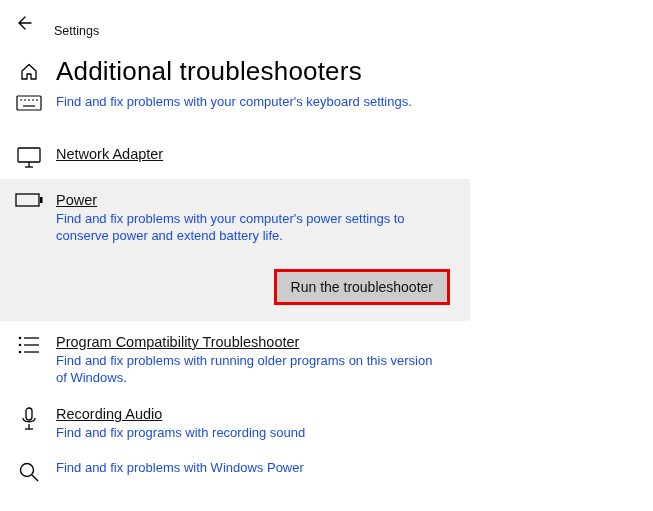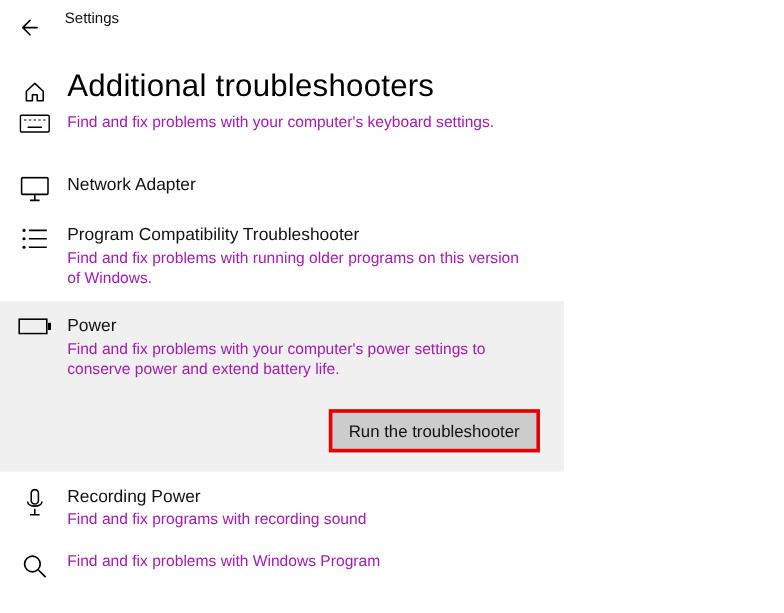--- a/index.html
+++ b/index.html
@@ -8,39 +8,39 @@
     padding: 0;
     font-family: "Segoe UI", Arial, sans-serif;
     background: #fff;
     color: #000;
     width: 653px;
     height: 511px;
     overflow: hidden;
   }
   .topbar {
     display: flex;
-    align-items: flex-start;
+    align-items: flex-end;
     padding: 8px 10px 4px 10px;
   }
   .back-btn {
     width: 30px;
     height: 30px;
     display: flex;
     align-items: center;
     justify-content: center;
     cursor: pointer;
   }
   .topbar-title {
     font-size: 12.5px;
     margin-left: 14px;
     color: #111;
   }
   .header-row {
     display: flex;
-    align-items: flex-end;
+    align-items: center;
     padding: 14px 0 6px 17px;
   }
   .home-icon {
     width: 24px;
     display: flex;
     align-items: center;
     justify-content: center;
   }
   .page-title {
     font-size: 26px;
@@ -73,24 +73,25 @@
     padding-top: 2px;
   }
   .item-body {
     margin-left: 12px;
     flex: 1;
   }
   .item-title {
     font-size: 14.5px;
     color: #111;
     line-height: 1.3;
+    text-decoration: underline;
   }
   .item-desc {
     font-size: 13px;
-    color: #a21caf;
+    color: #1d4ed8;
     line-height: 1.35;
     max-width: 390px;
   }
   .run-row {
     display: flex;
     justify-content: flex-end;
     margin-top: 24px;
     padding-right: 6px;
   }
   .run-btn {
@@ -150,73 +151,73 @@
         <rect x="2" y="1" width="22" height="14" rx="1" stroke="#000" stroke-width="1.3" fill="none"></rect>
         <line x1="9" y1="20" x2="17" y2="20" stroke="#000" stroke-width="1.3"></line>
         <line x1="13" y1="15" x2="13" y2="20" stroke="#000" stroke-width="1.3"></line>
       </svg>
     </div>
     <div class="item-body">
       <div class="item-title">Network Adapter</div>
     </div>
   </div>
 
+  <div class="item selected">
+    <div class="item-icon">
+      <svg width="28" height="14" viewBox="0 0 28 14">
+        <rect x="1" y="1" width="23" height="12" stroke="#000" stroke-width="1.3" fill="none"></rect>
+        <rect x="25" y="4" width="2.5" height="6" fill="#000"></rect>
+      </svg>
+    </div>
+    <div class="item-body">
+      <div class="item-title">Power</div>
+      <div class="item-desc">Find and fix problems with your computer's power settings to conserve power and extend battery life.</div>
+      <div class="run-row">
+        <button class="run-btn">Run the troubleshooter</button>
+      </div>
+    </div>
+  </div>
+
   <div class="item">
     <div class="item-icon">
       <svg width="24" height="20" viewBox="0 0 24 20">
         <circle cx="3" cy="3" r="1.3" fill="#000"></circle>
         <line x1="7" y1="3" x2="22" y2="3" stroke="#000" stroke-width="1.3"></line>
         <circle cx="3" cy="10" r="1.3" fill="#000"></circle>
         <line x1="7" y1="10" x2="22" y2="10" stroke="#000" stroke-width="1.3"></line>
         <circle cx="3" cy="17" r="1.3" fill="#000"></circle>
         <line x1="7" y1="17" x2="22" y2="17" stroke="#000" stroke-width="1.3"></line>
       </svg>
     </div>
     <div class="item-body">
       <div class="item-title">Program Compatibility Troubleshooter</div>
       <div class="item-desc">Find and fix problems with running older programs on this version of Windows.</div>
     </div>
   </div>
 
-  <div class="item selected">
-    <div class="item-icon">
-      <svg width="28" height="14" viewBox="0 0 28 14">
-        <rect x="1" y="1" width="23" height="12" stroke="#000" stroke-width="1.3" fill="none"></rect>
-        <rect x="25" y="4" width="2.5" height="6" fill="#000"></rect>
-      </svg>
-    </div>
-    <div class="item-body">
-      <div class="item-title">Power</div>
-      <div class="item-desc">Find and fix problems with your computer's power settings to conserve power and extend battery life.</div>
-      <div class="run-row">
-        <button class="run-btn">Run the troubleshooter</button>
-      </div>
-    </div>
-  </div>
-
   <div class="item">
     <div class="item-icon">
       <svg width="18" height="26" viewBox="0 0 18 26">
         <rect x="6" y="1" width="6" height="12" rx="3" stroke="#000" stroke-width="1.3" fill="none"></rect>
         <path d="M3 11 C3 16 15 16 15 11" stroke="#000" stroke-width="1.3" fill="none"></path>
         <line x1="9" y1="17" x2="9" y2="22" stroke="#000" stroke-width="1.3"></line>
         <line x1="5" y1="22" x2="13" y2="22" stroke="#000" stroke-width="1.3"></line>
       </svg>
     </div>
     <div class="item-body">
-      <div class="item-title">Recording Power</div>
+      <div class="item-title">Recording Audio</div>
       <div class="item-desc">Find and fix programs with recording sound</div>
     </div>
   </div>
 
   <div class="item">
     <div class="item-icon">
       <svg width="22" height="22" viewBox="0 0 22 22">
         <circle cx="9" cy="9" r="6.5" stroke="#000" stroke-width="1.4" fill="none"></circle>
         <line x1="14" y1="14" x2="20" y2="20" stroke="#000" stroke-width="1.4"></line>
       </svg>
     </div>
     <div class="item-body">
-      <div class="item-desc">Find and fix problems with Windows Program</div>
+      <div class="item-desc">Find and fix problems with Windows Power</div>
     </div>
   </div>
 
 </div>
 
 </body></html>

